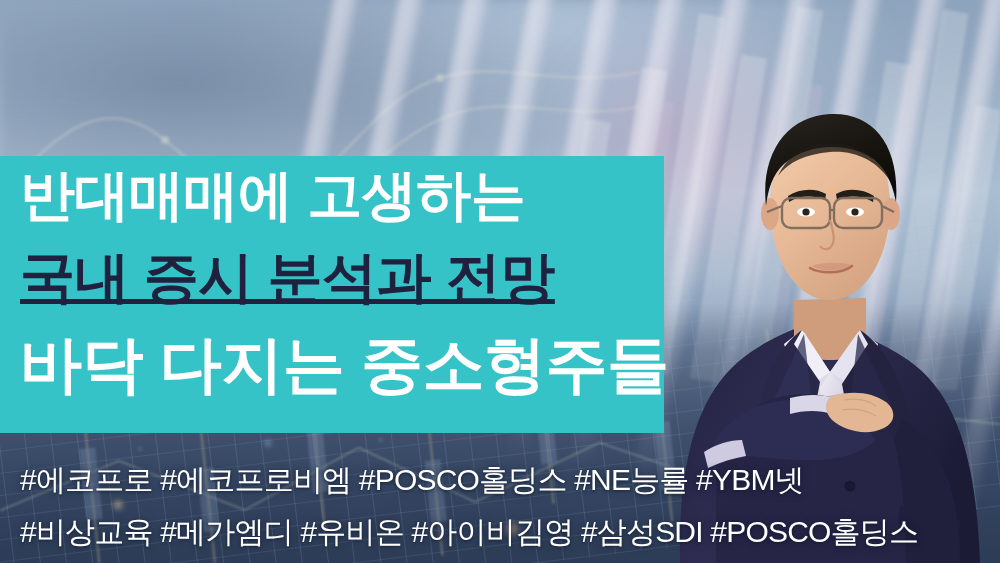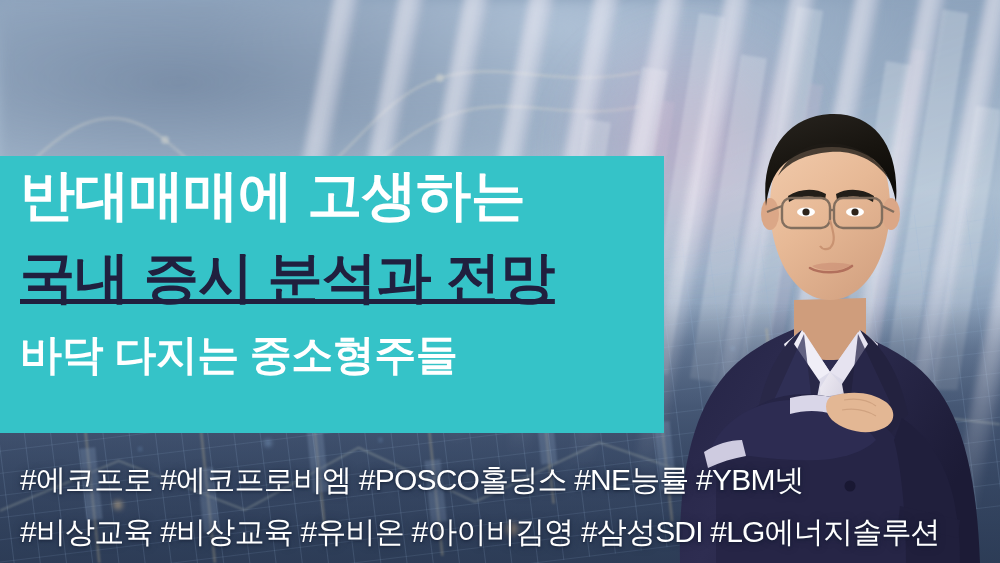--- a/index.html
+++ b/index.html
@@ -130,21 +130,21 @@
   .title-line {
     position: absolute;
     left: 20px;
     white-space: nowrap;
     font-weight: 700;
     letter-spacing: -0.5px;
     line-height: 1;
   }
   .title-line-1 { top: 12px;  font-size: 55px; color: #ffffff; }
   .title-line-2 { top: 94px;  font-size: 55px; color: #20203f; text-decoration: underline; }
-  .title-line-3 { top: 178px; font-size: 42px; color: #ffffff; }
+  .title-line-3 { top: 178px; font-size: 62px; color: #ffffff; }
 
   
   .hashtags {
     position: absolute;
     left: 20px;
     right: 0;
     bottom: 16px;
   }
   .hashtag-line {
     white-space: nowrap;
@@ -356,16 +356,16 @@
   </svg>
 
   <div class="title-box">
     <div class="title-line title-line-1">반대매매에 고생하는</div>
     <div class="title-line title-line-2">국내 증시 분석과 전망</div>
     <div class="title-line title-line-3">바닥 다지는 중소형주들</div>
   </div>
 
   <div class="hashtags">
     <div class="hashtag-line">#에코프로 #에코프로비엠 #POSCO홀딩스 #NE능률 #YBM넷</div>
-    <div class="hashtag-line">#비상교육 #비상교육 #유비온 #아이비김영 #삼성SDI #LG에너지솔루션</div>
+    <div class="hashtag-line">#비상교육 #메가엠디 #유비온 #아이비김영 #삼성SDI #POSCO홀딩스</div>
   </div>
 
 </div>
 
 </body></html>

